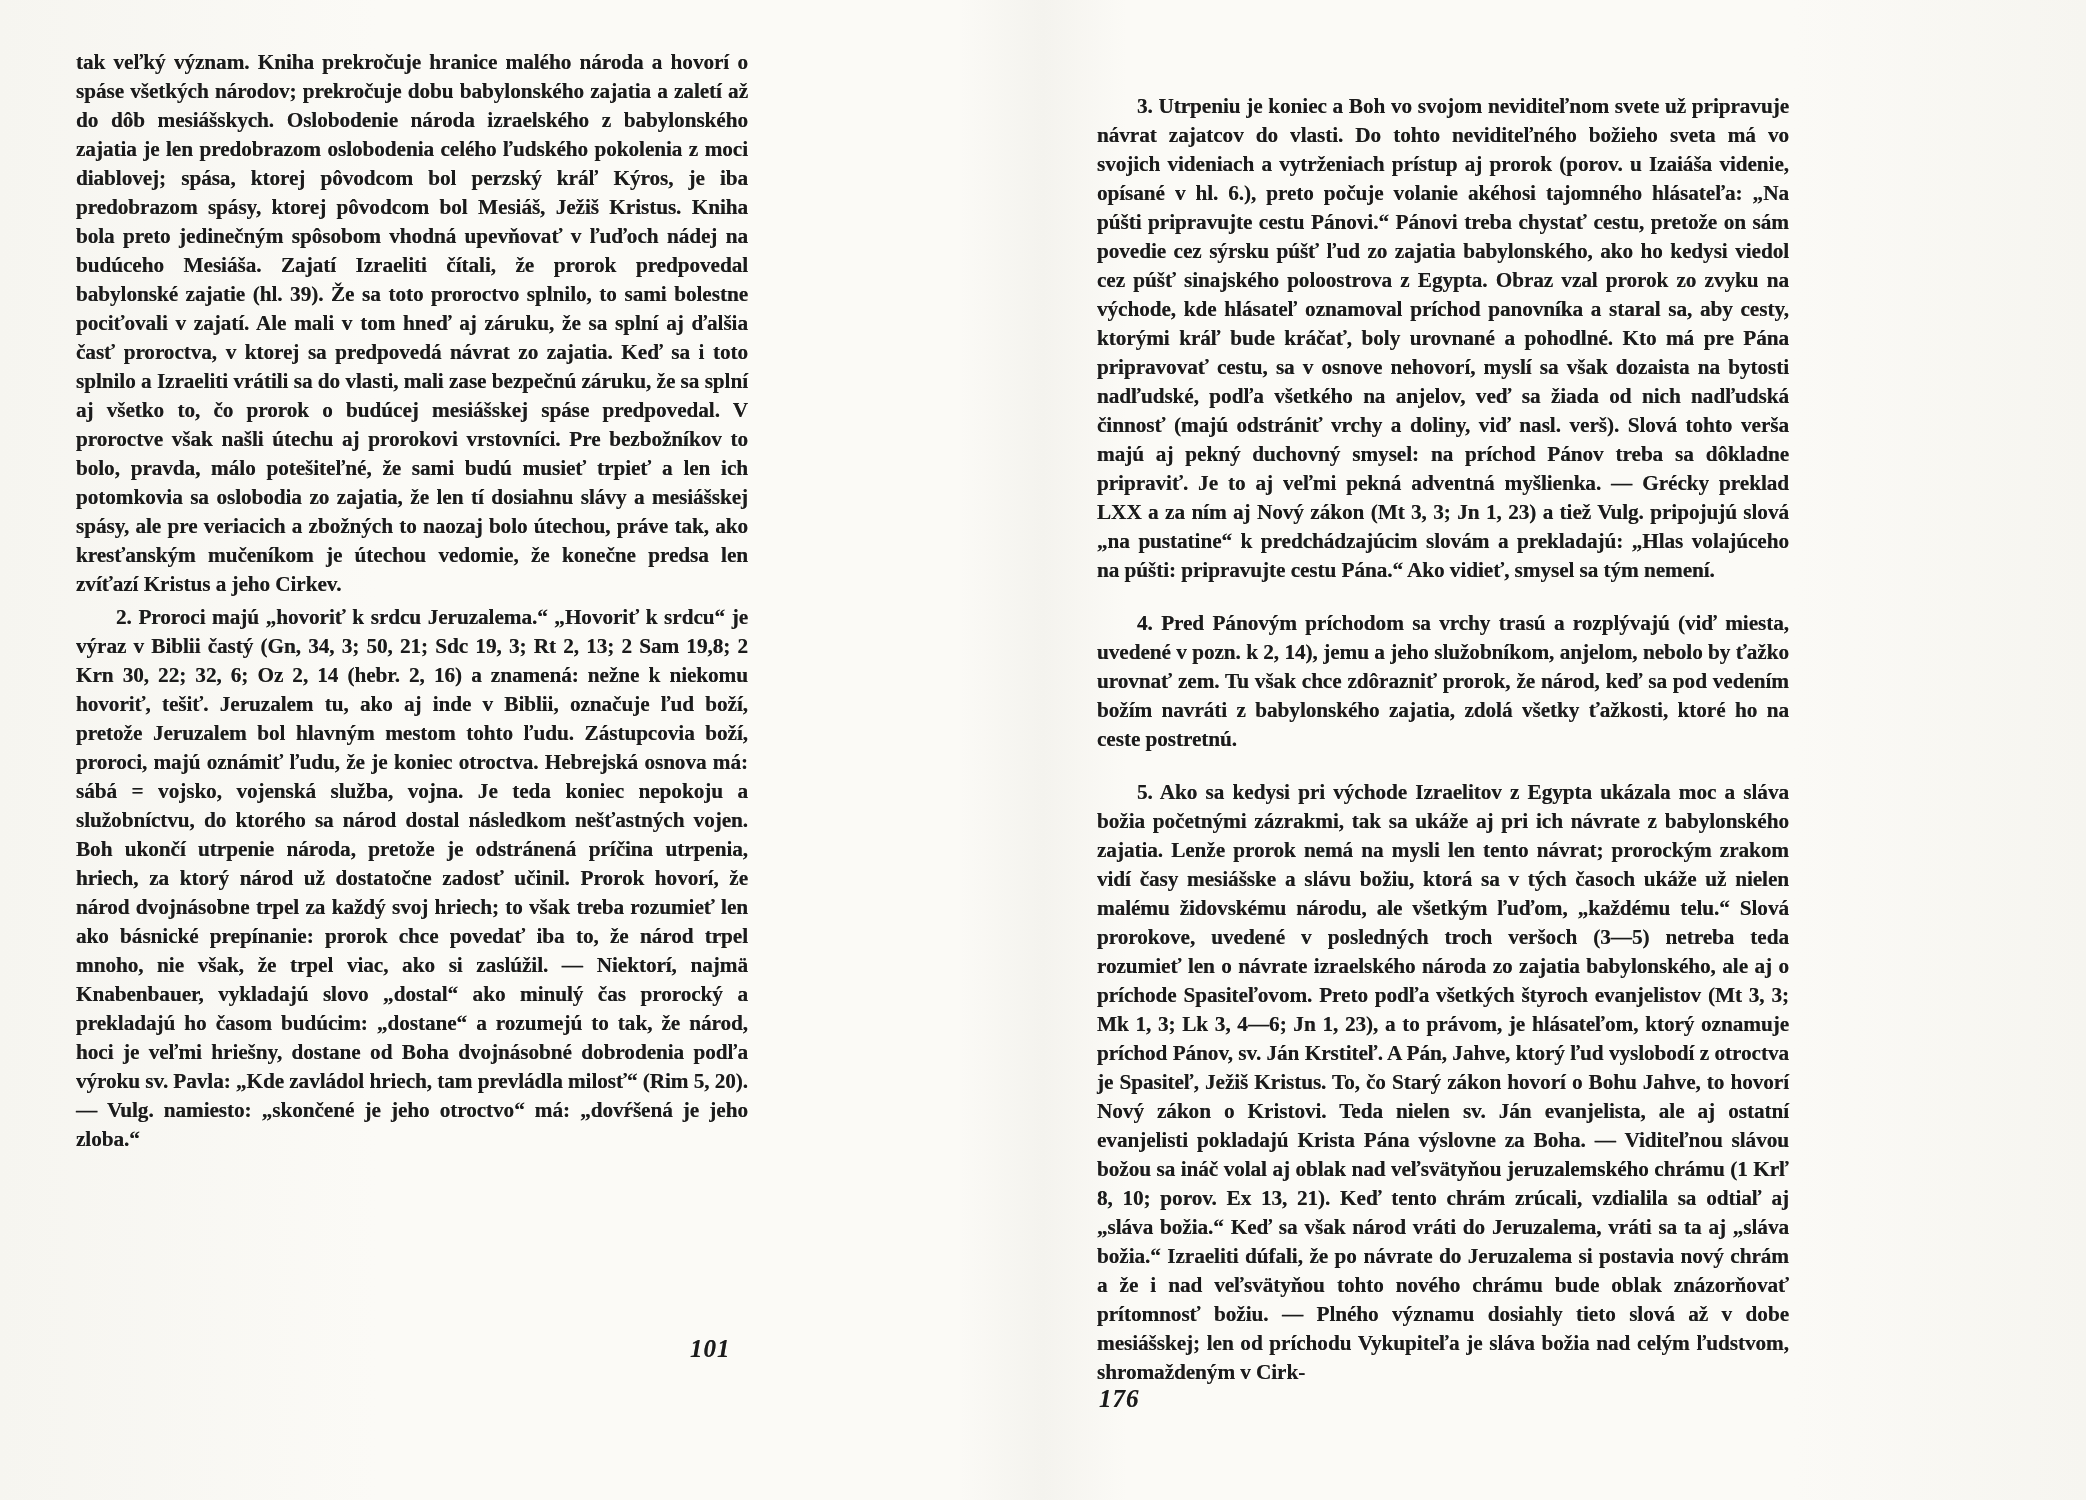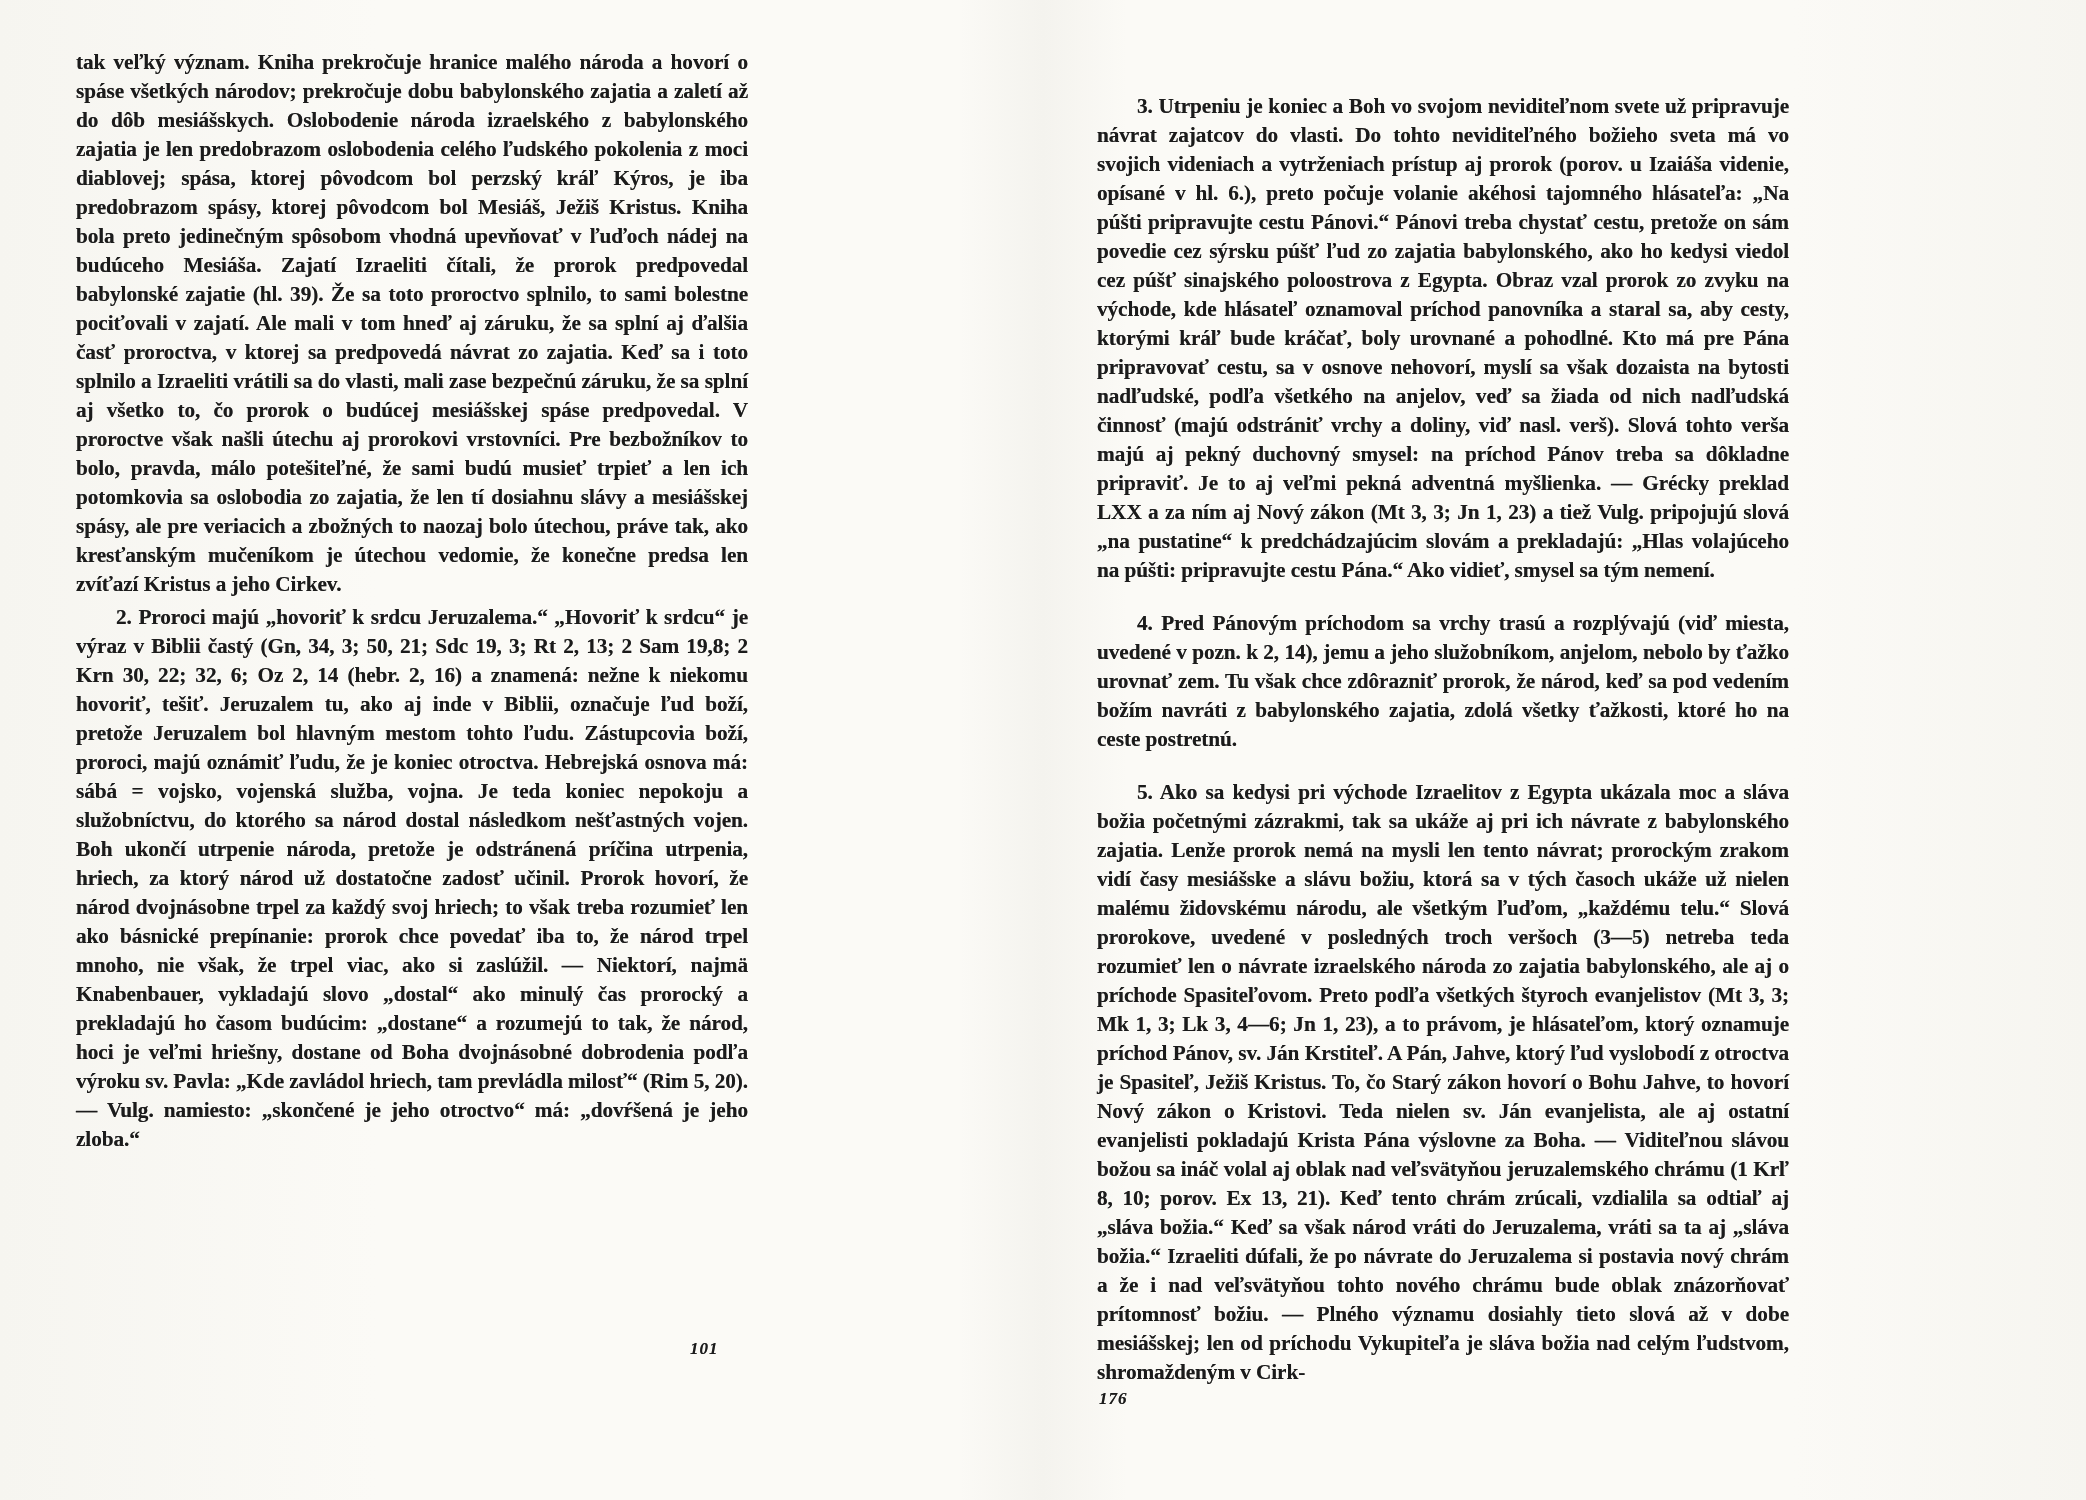--- a/index.html
+++ b/index.html
@@ -53,21 +53,21 @@
   .page-col p.gap {
     margin-top: 24px;
   }
   .page-col p.smallgap {
     margin-top: 4px;
   }
   .pagenum {
     position: absolute;
     font-style: italic;
     font-weight: 700;
-    font-size: 17px;
+    font-size: 25px;
     letter-spacing: 1px;
   }
   .pagenum-left {
     left: 614px;
     top: 1286px;
   }
   .pagenum-right {
     left: 2px;
     top: 1292px;
   }

